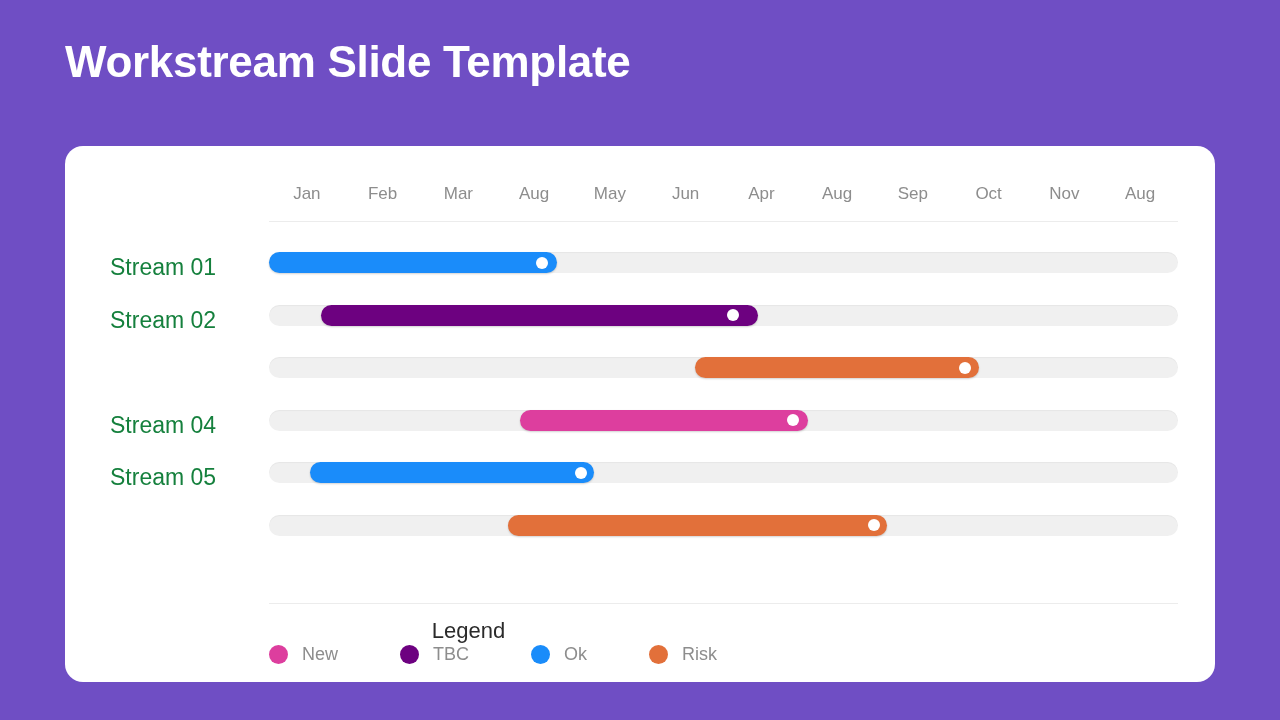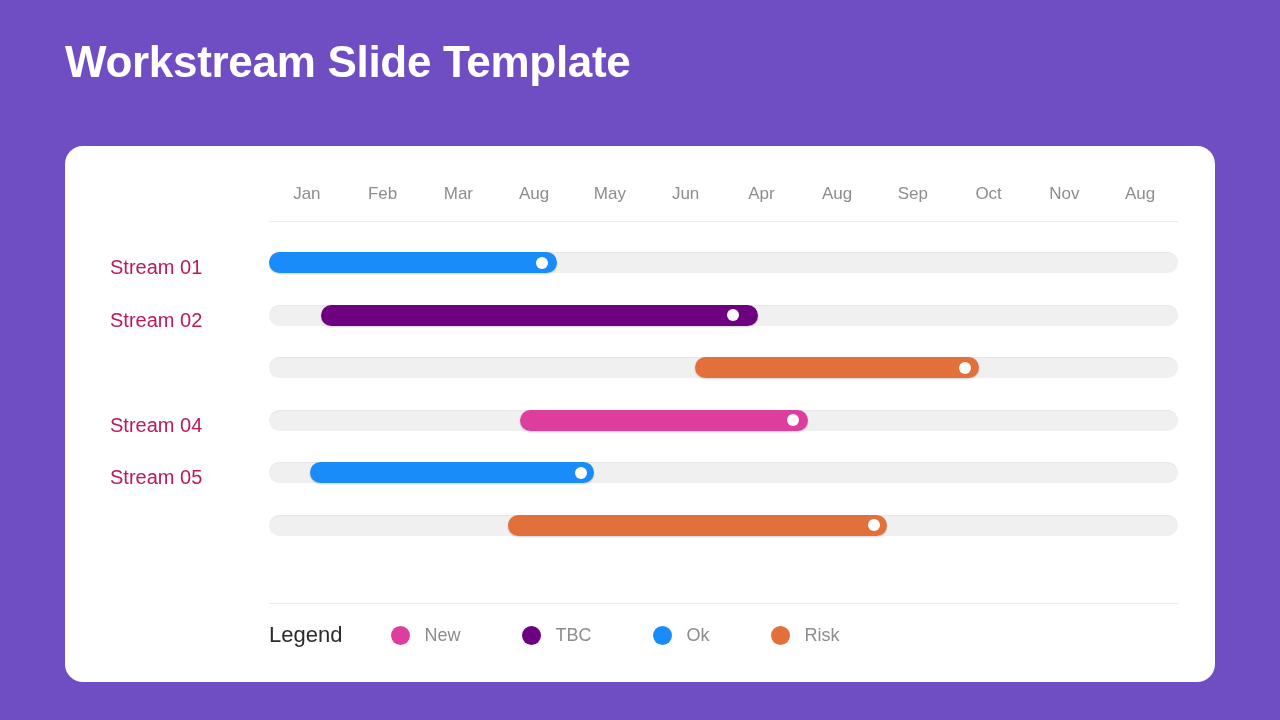--- a/index.html
+++ b/index.html
@@ -84,22 +84,22 @@
   .row {
     position: relative;
     height: 52.5px;
   }
   .row-label {
     position: absolute;
     left: 45px;     
     top: 0;
     height: 52.5px;
     line-height: 52.5px;
-    font-size: 20px;
-    color: #be185d;
+    font-size: 23px;
+    color: #15803d;
     white-space: nowrap;
   }
   .track {
     position: absolute;
     left: 204px;
     top: 11px;
     width: 909px;
     height: 21px;
     background: #f0f0f0;
     border-radius: 11px;
@@ -124,20 +124,21 @@
   }
 
   
   .legend {
     position: absolute;
     left: 204px;
     top: 472px;   
     height: 34px;
     display: flex;
     align-items: center;
+    flex-direction: column;
   }
   .legend-title {
     font-size: 22px;
     color: #2b2b2b;
     margin-right: 49px;
     white-space: nowrap;
   }
   .legend-item {
     display: flex;
     align-items: center;

